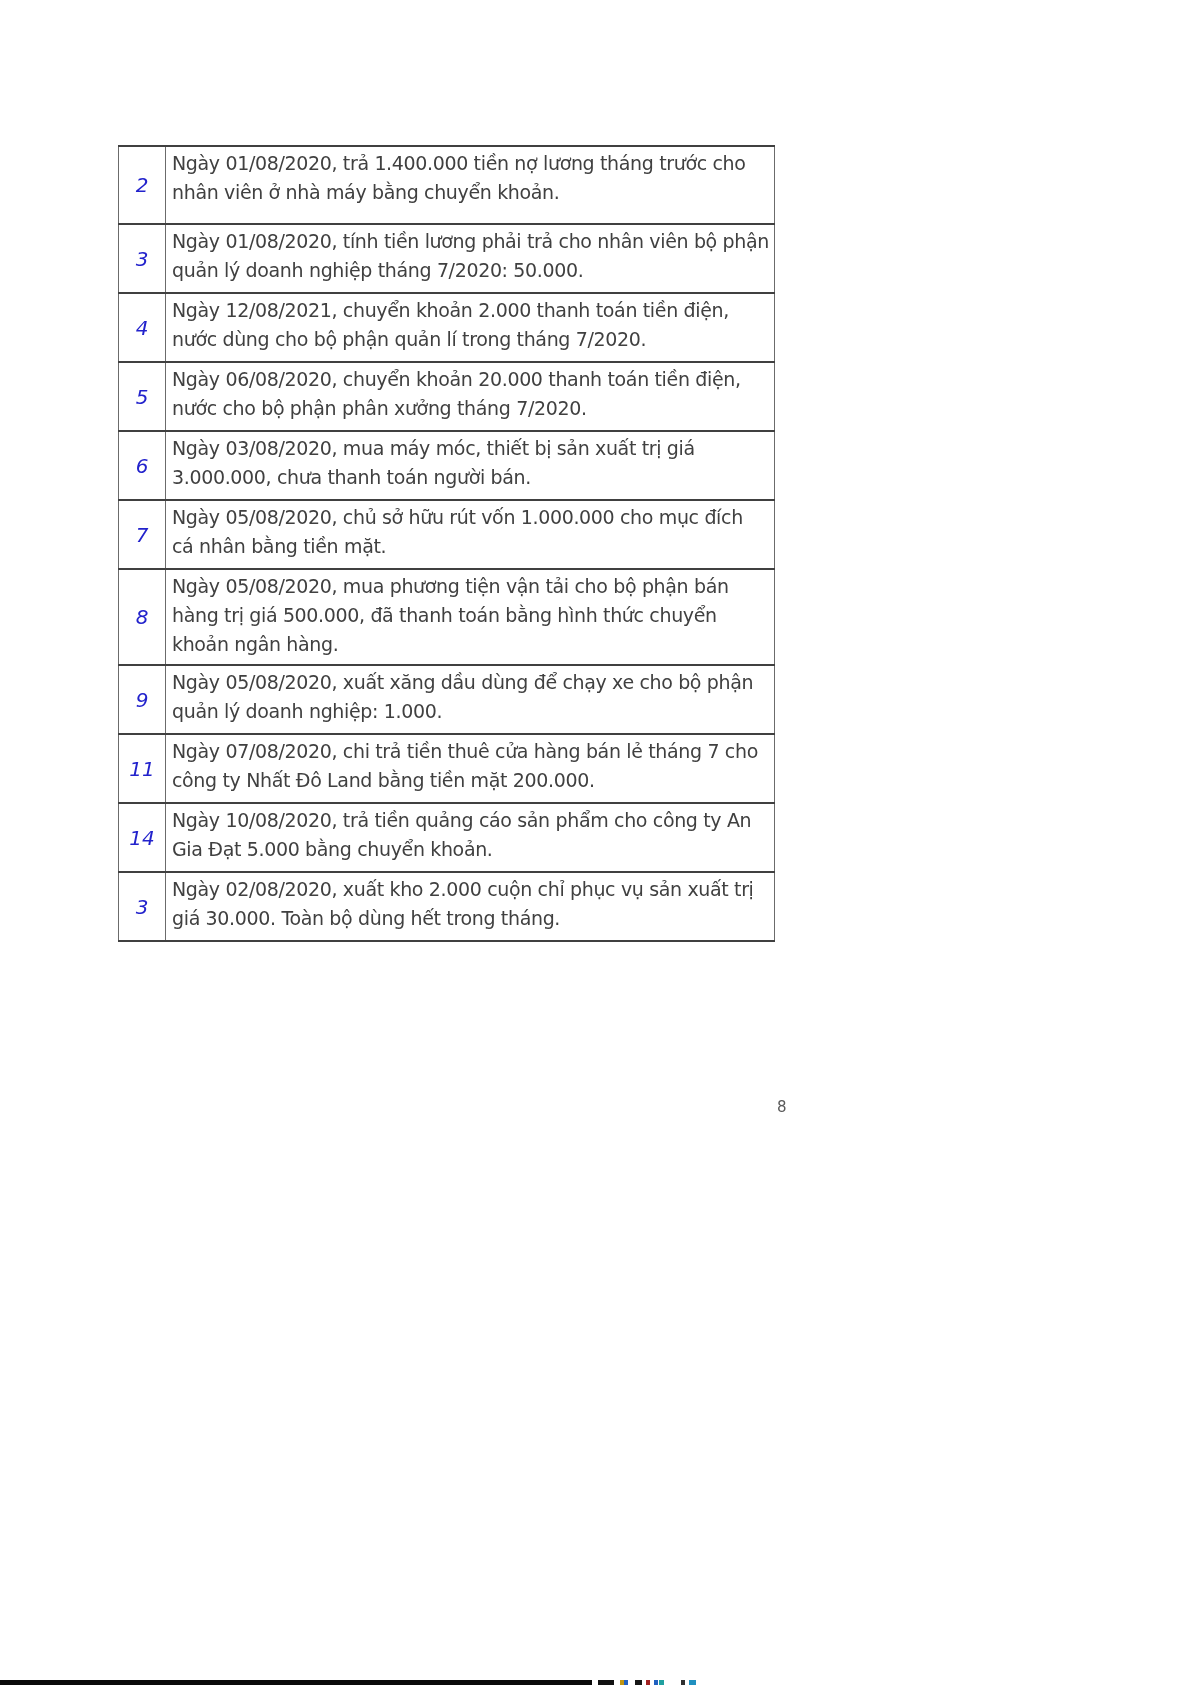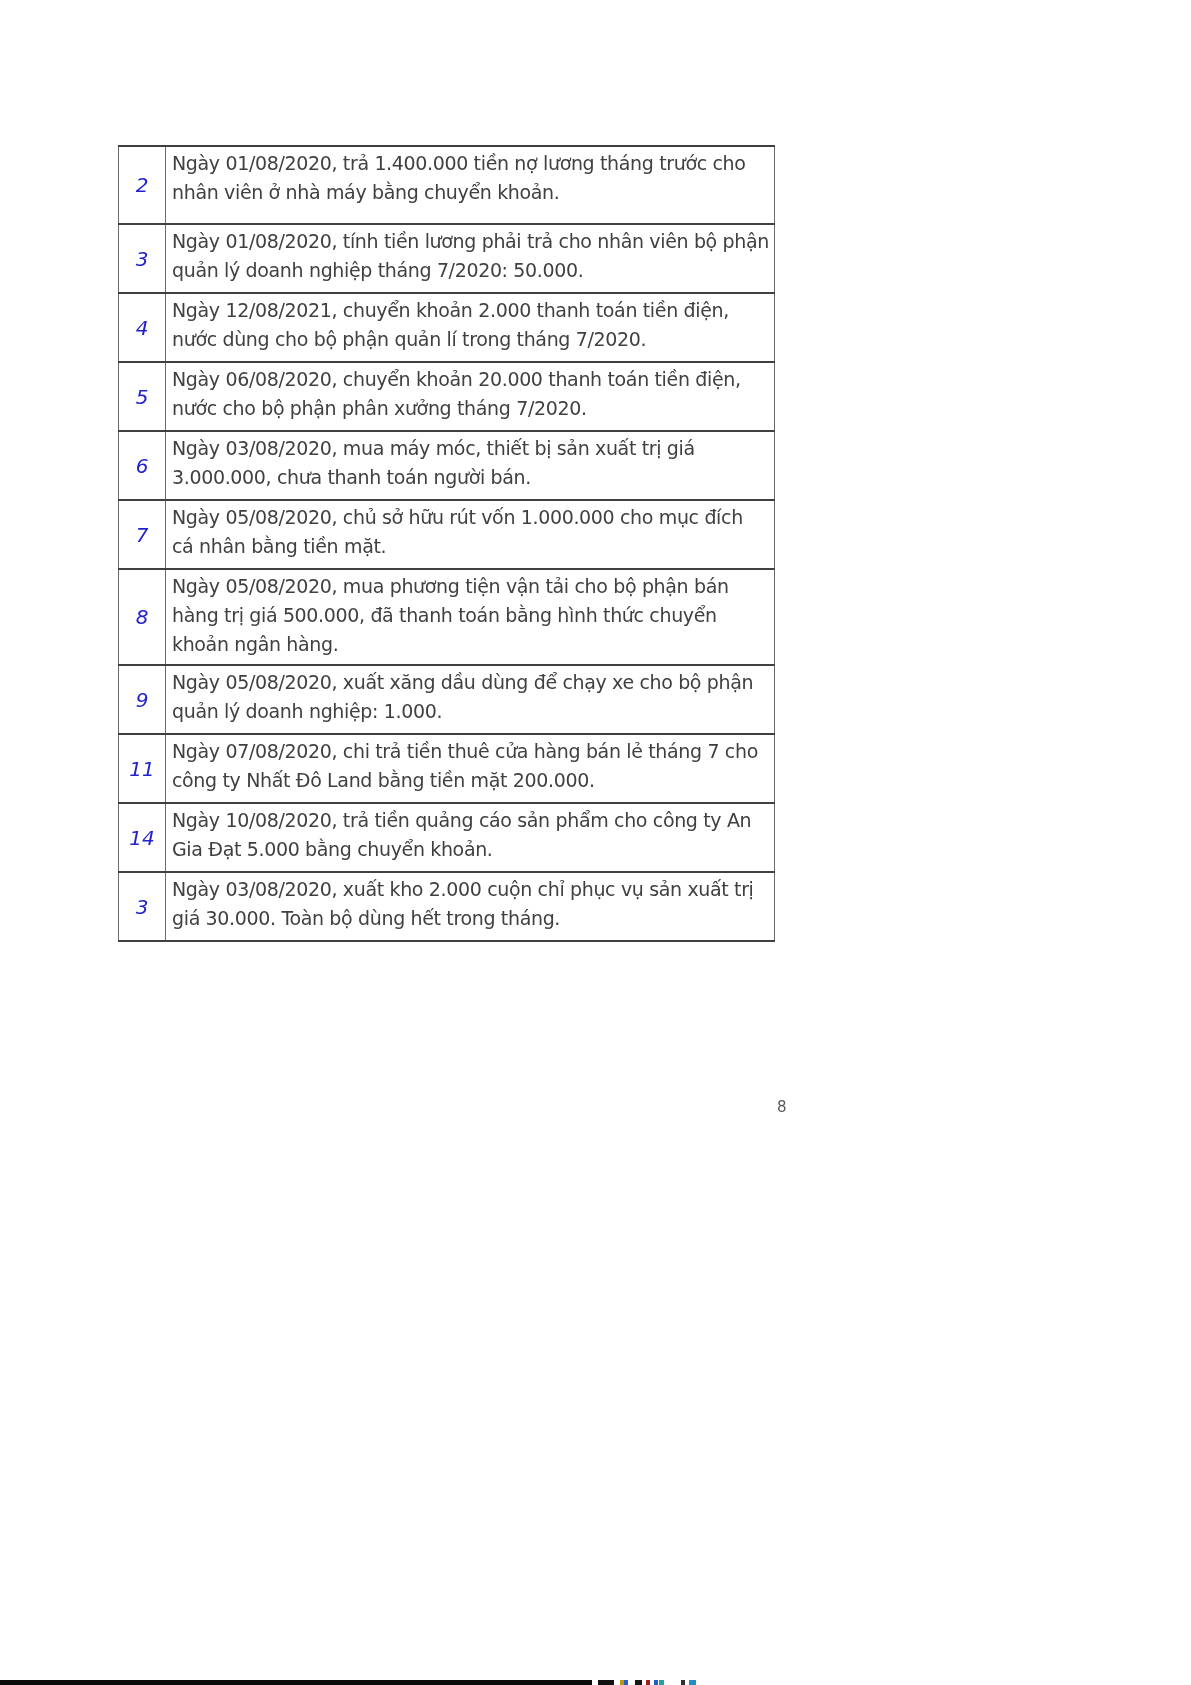--- a/index.html
+++ b/index.html
@@ -118,21 +118,21 @@
       <tr class="r-std">
         <td class="num-cell">11</td>
         <td class="txt-cell">Ngày 07/08/2020, chi trả tiền thuê cửa hàng bán lẻ tháng 7 cho công ty Nhất Đô Land bằng tiền mặt 200.000.</td>
       </tr>
       <tr class="r-std">
         <td class="num-cell">14</td>
         <td class="txt-cell">Ngày 10/08/2020, trả tiền quảng cáo sản phẩm cho công ty An Gia Đạt 5.000 bằng chuyển khoản.</td>
       </tr>
       <tr class="r-std">
         <td class="num-cell">3</td>
-        <td class="txt-cell">Ngày 03/08/2020, xuất kho 2.000 cuộn chỉ phục vụ sản xuất trị giá 30.000. Toàn bộ dùng hết trong tháng.</td>
+        <td class="txt-cell">Ngày 02/08/2020, xuất kho 2.000 cuộn chỉ phục vụ sản xuất trị giá 30.000. Toàn bộ dùng hết trong tháng.</td>
       </tr>
     </tbody>
   </table>
 </div>
 
 <div class="page-number">8</div>
 
 <div class="bottom-strip">
   <div class="seg seg-bar"></div>
   <div class="seg seg-b1"></div>

